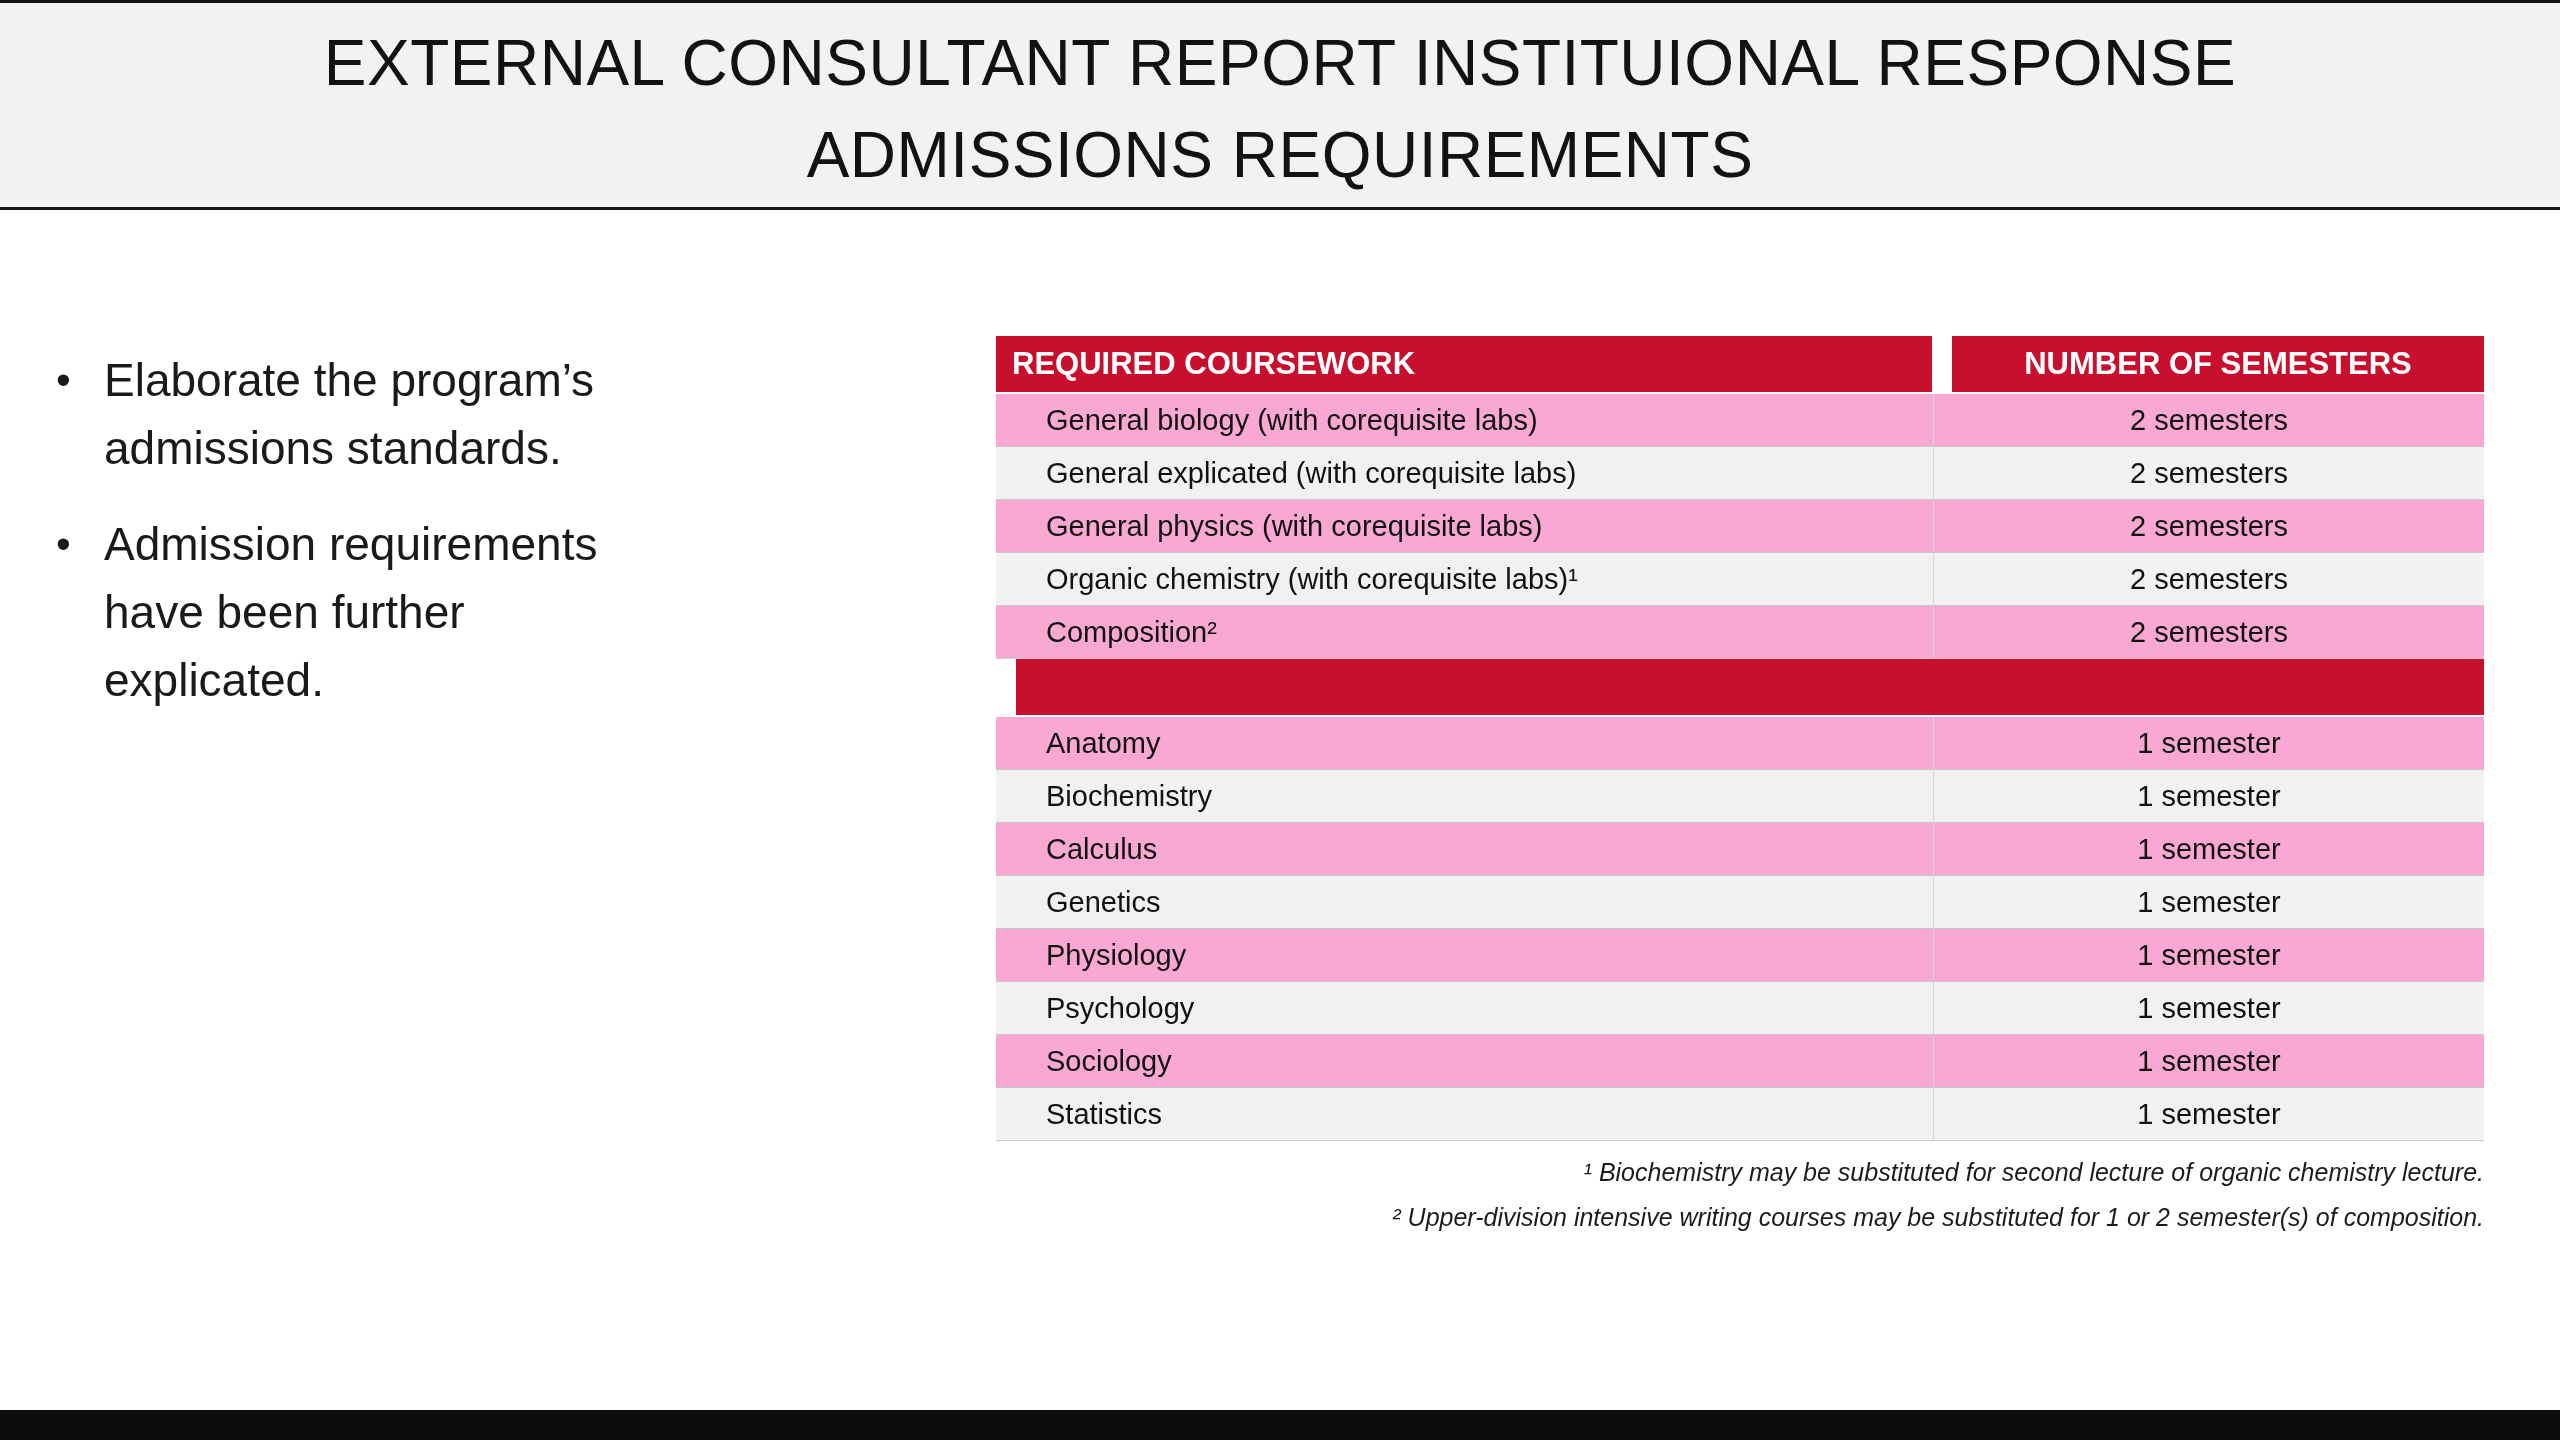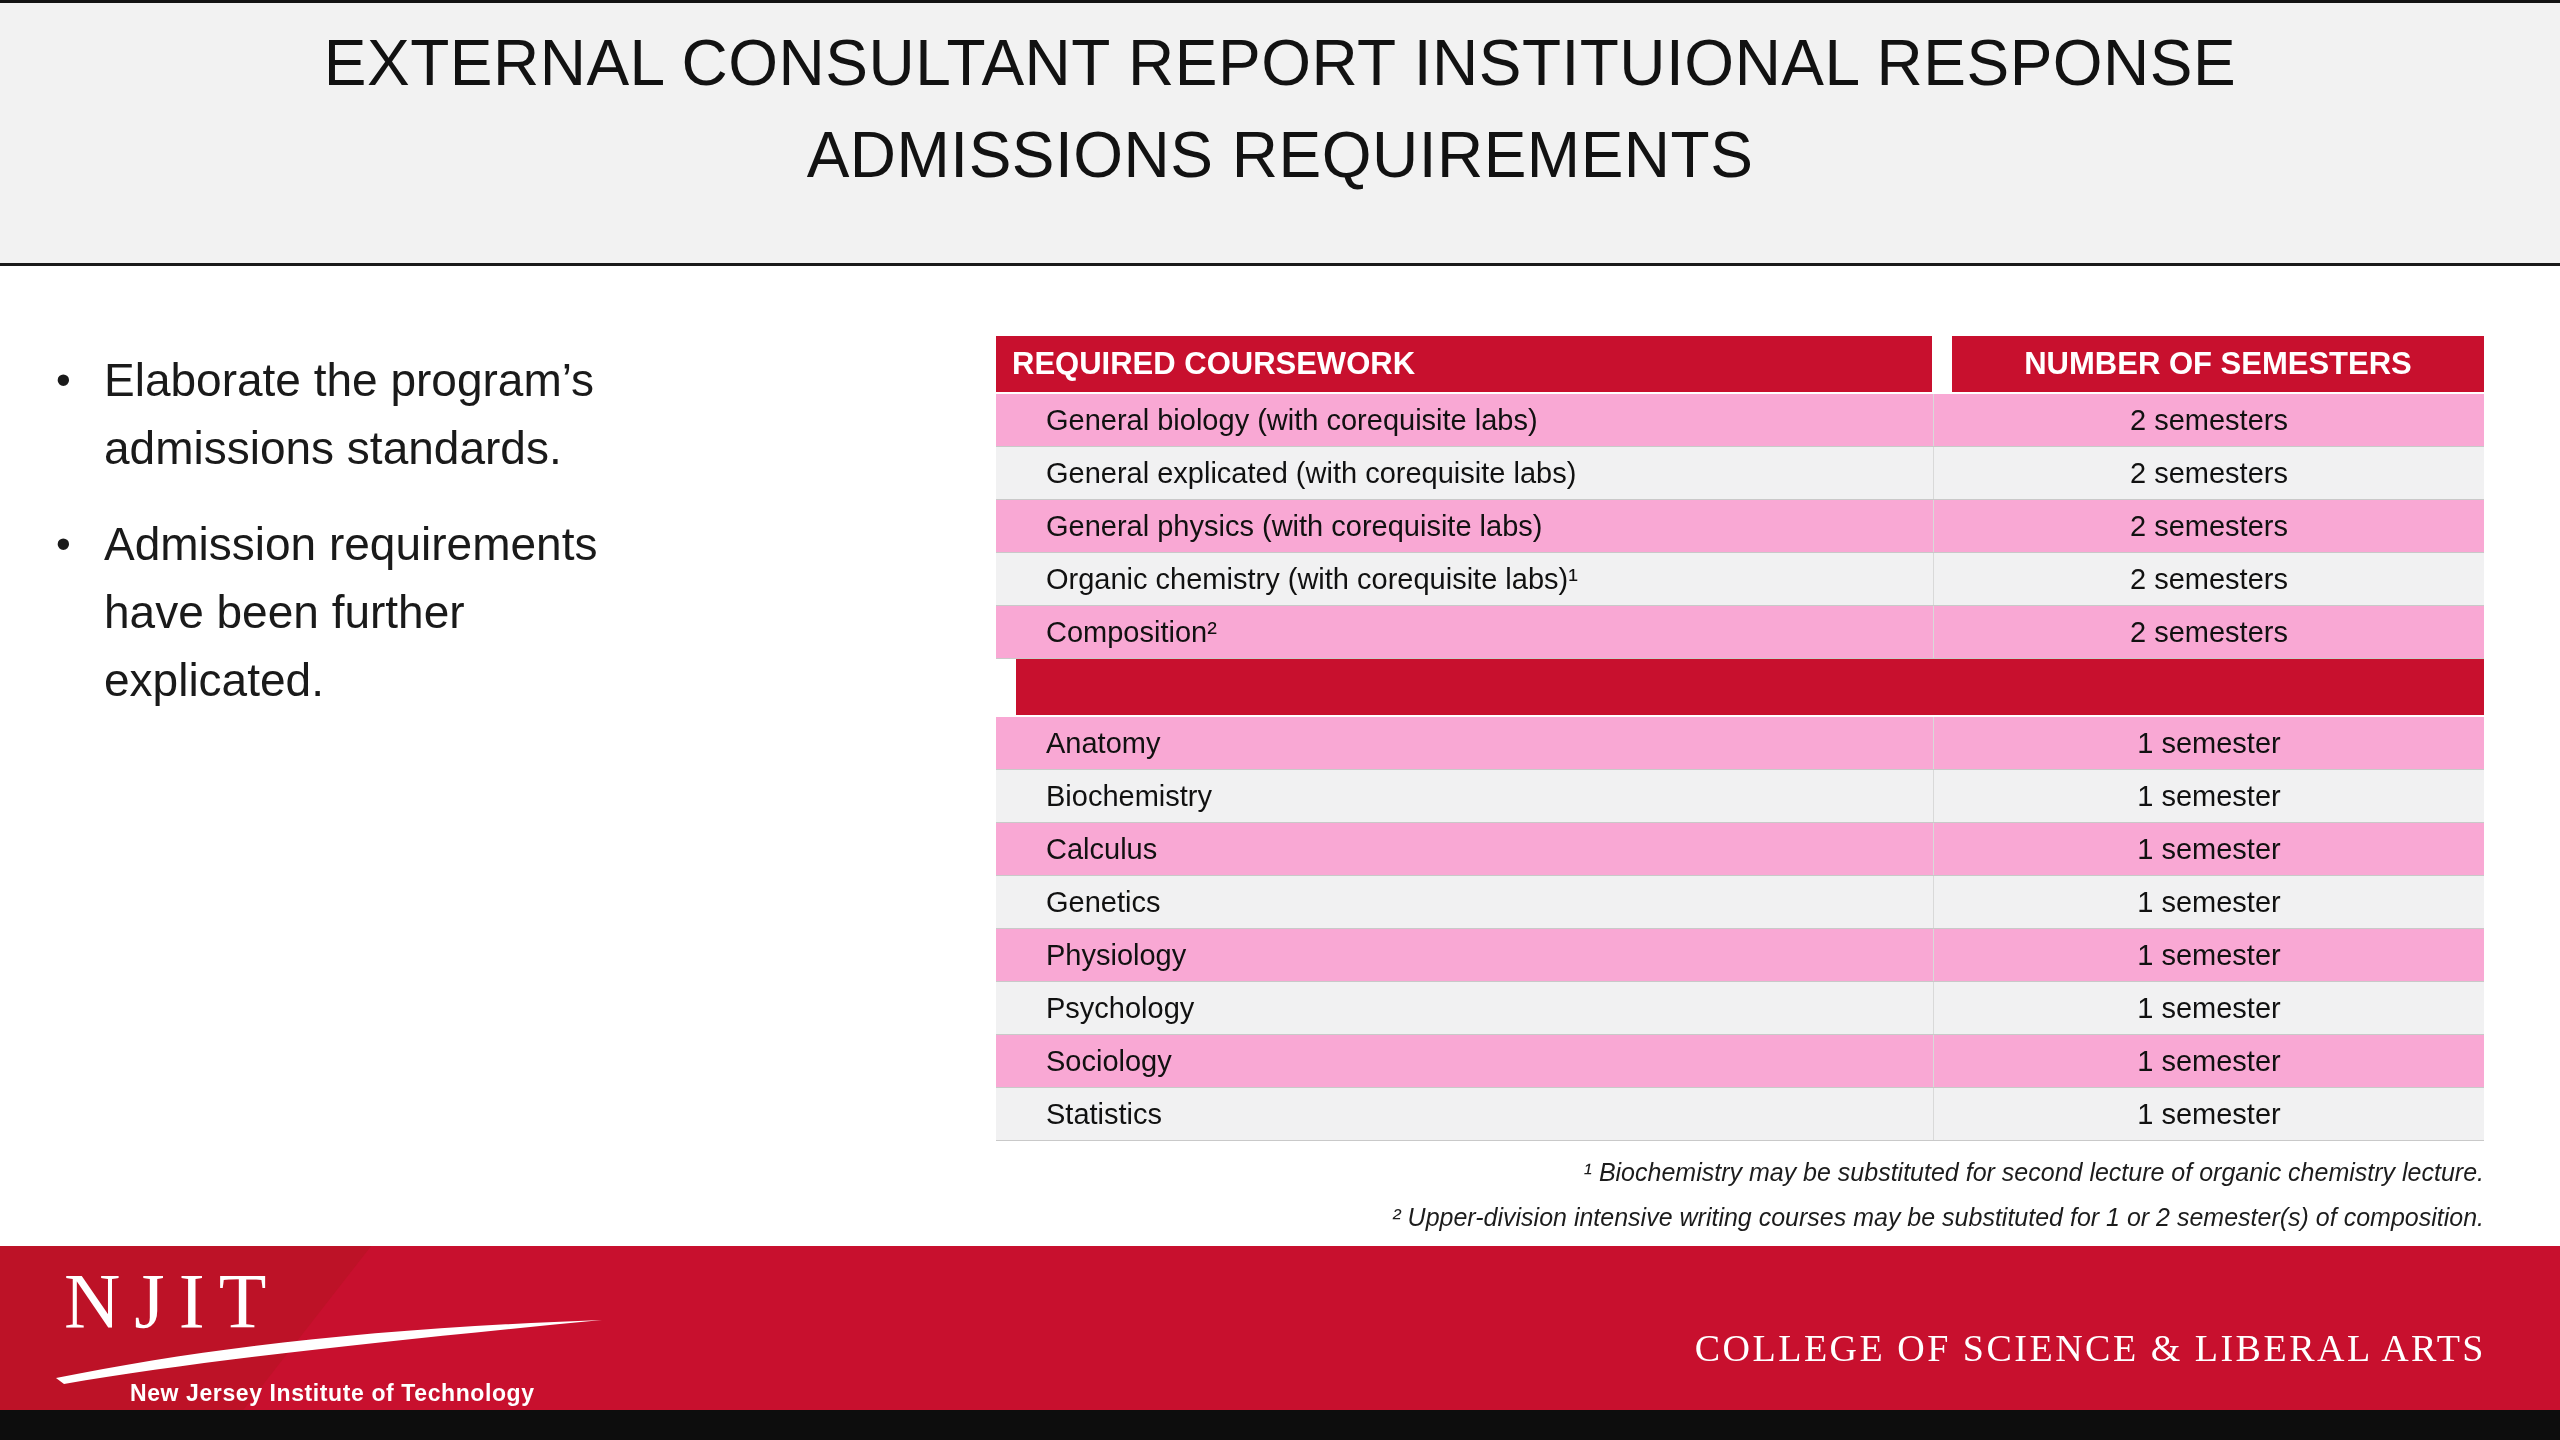--- a/index.html
+++ b/index.html
@@ -13,21 +13,21 @@
     background: #ffffff;
     color: #151515;
     overflow: hidden;
   }
 
   
   .title-band {
     position: absolute;
     top: 0; left: 0;
     width: 100%;
-    height: 266px;
+    height: 210px;
     background: #f2f2f2;
     border-top: 3px solid #141414;
     border-bottom: 3px solid #1a1a1a;
     text-align: center;
     padding-top: 14px;
   }
   .title-line {
     font-size: 64px;
     line-height: 92px;
     color: #121212;
@@ -282,29 +282,16 @@
       <div class="c-sem">1 semester</div>
     </div>
 
   </div>
 
   <div class="footnotes">
     <div>¹ Biochemistry may be substituted for second lecture of organic chemistry lecture.</div>
     <div>² Upper-division intensive writing courses may be substituted for 1 or 2 semester(s) of composition.</div>
   </div>
 
-  <div class="footer">
-    <div class="footer-accent"></div>
-
-    <div class="njit-logo">
-      <div class="njit-letters">NJIT</div>
-      <svg class="njit-swoosh" viewBox="0 0 550 66" preserveAspectRatio="none">
-        <path d="M2 60 C 150 30, 320 10, 548 2 C 340 22, 150 42, 10 66 Z" fill="#ffffff"></path>
-      </svg>
-      <div class="njit-subtitle">New Jersey Institute of Technology</div>
-    </div>
-
-    <div class="college-name">COLLEGE OF SCIENCE &amp; LIBERAL ARTS</div>
-  </div>
 
   <div class="bottom-strip"></div>
 
 </div>
 
 </body></html>

